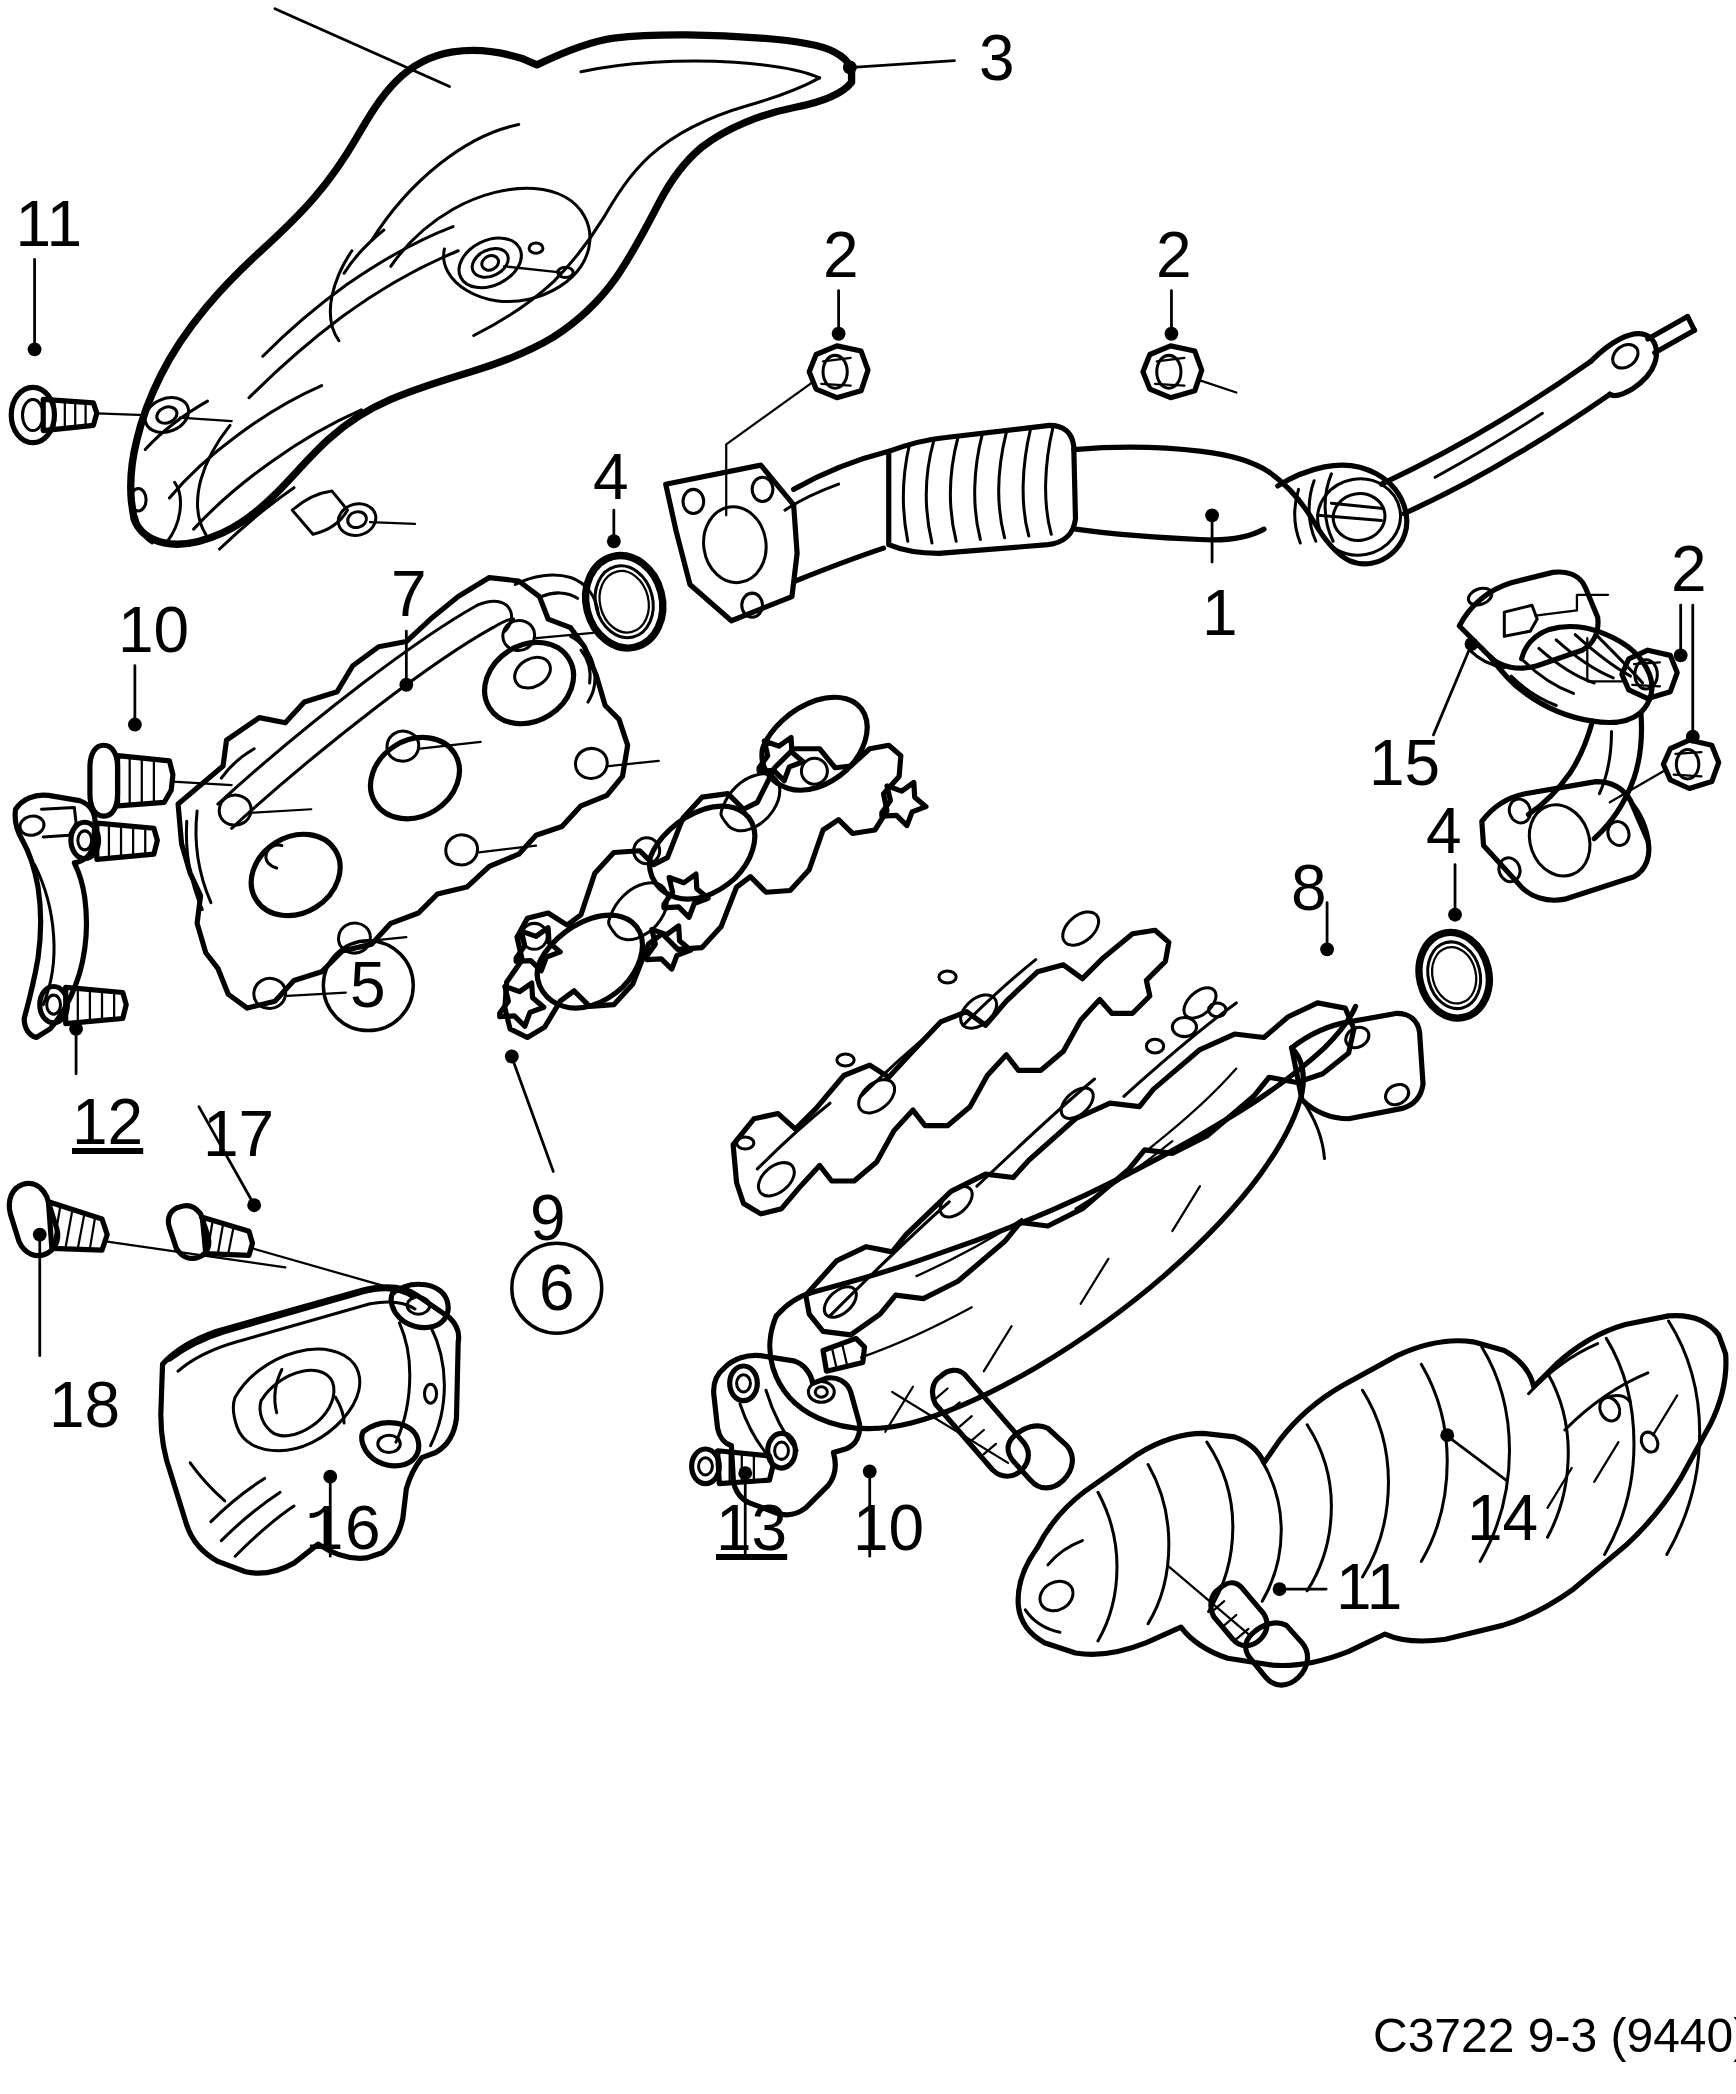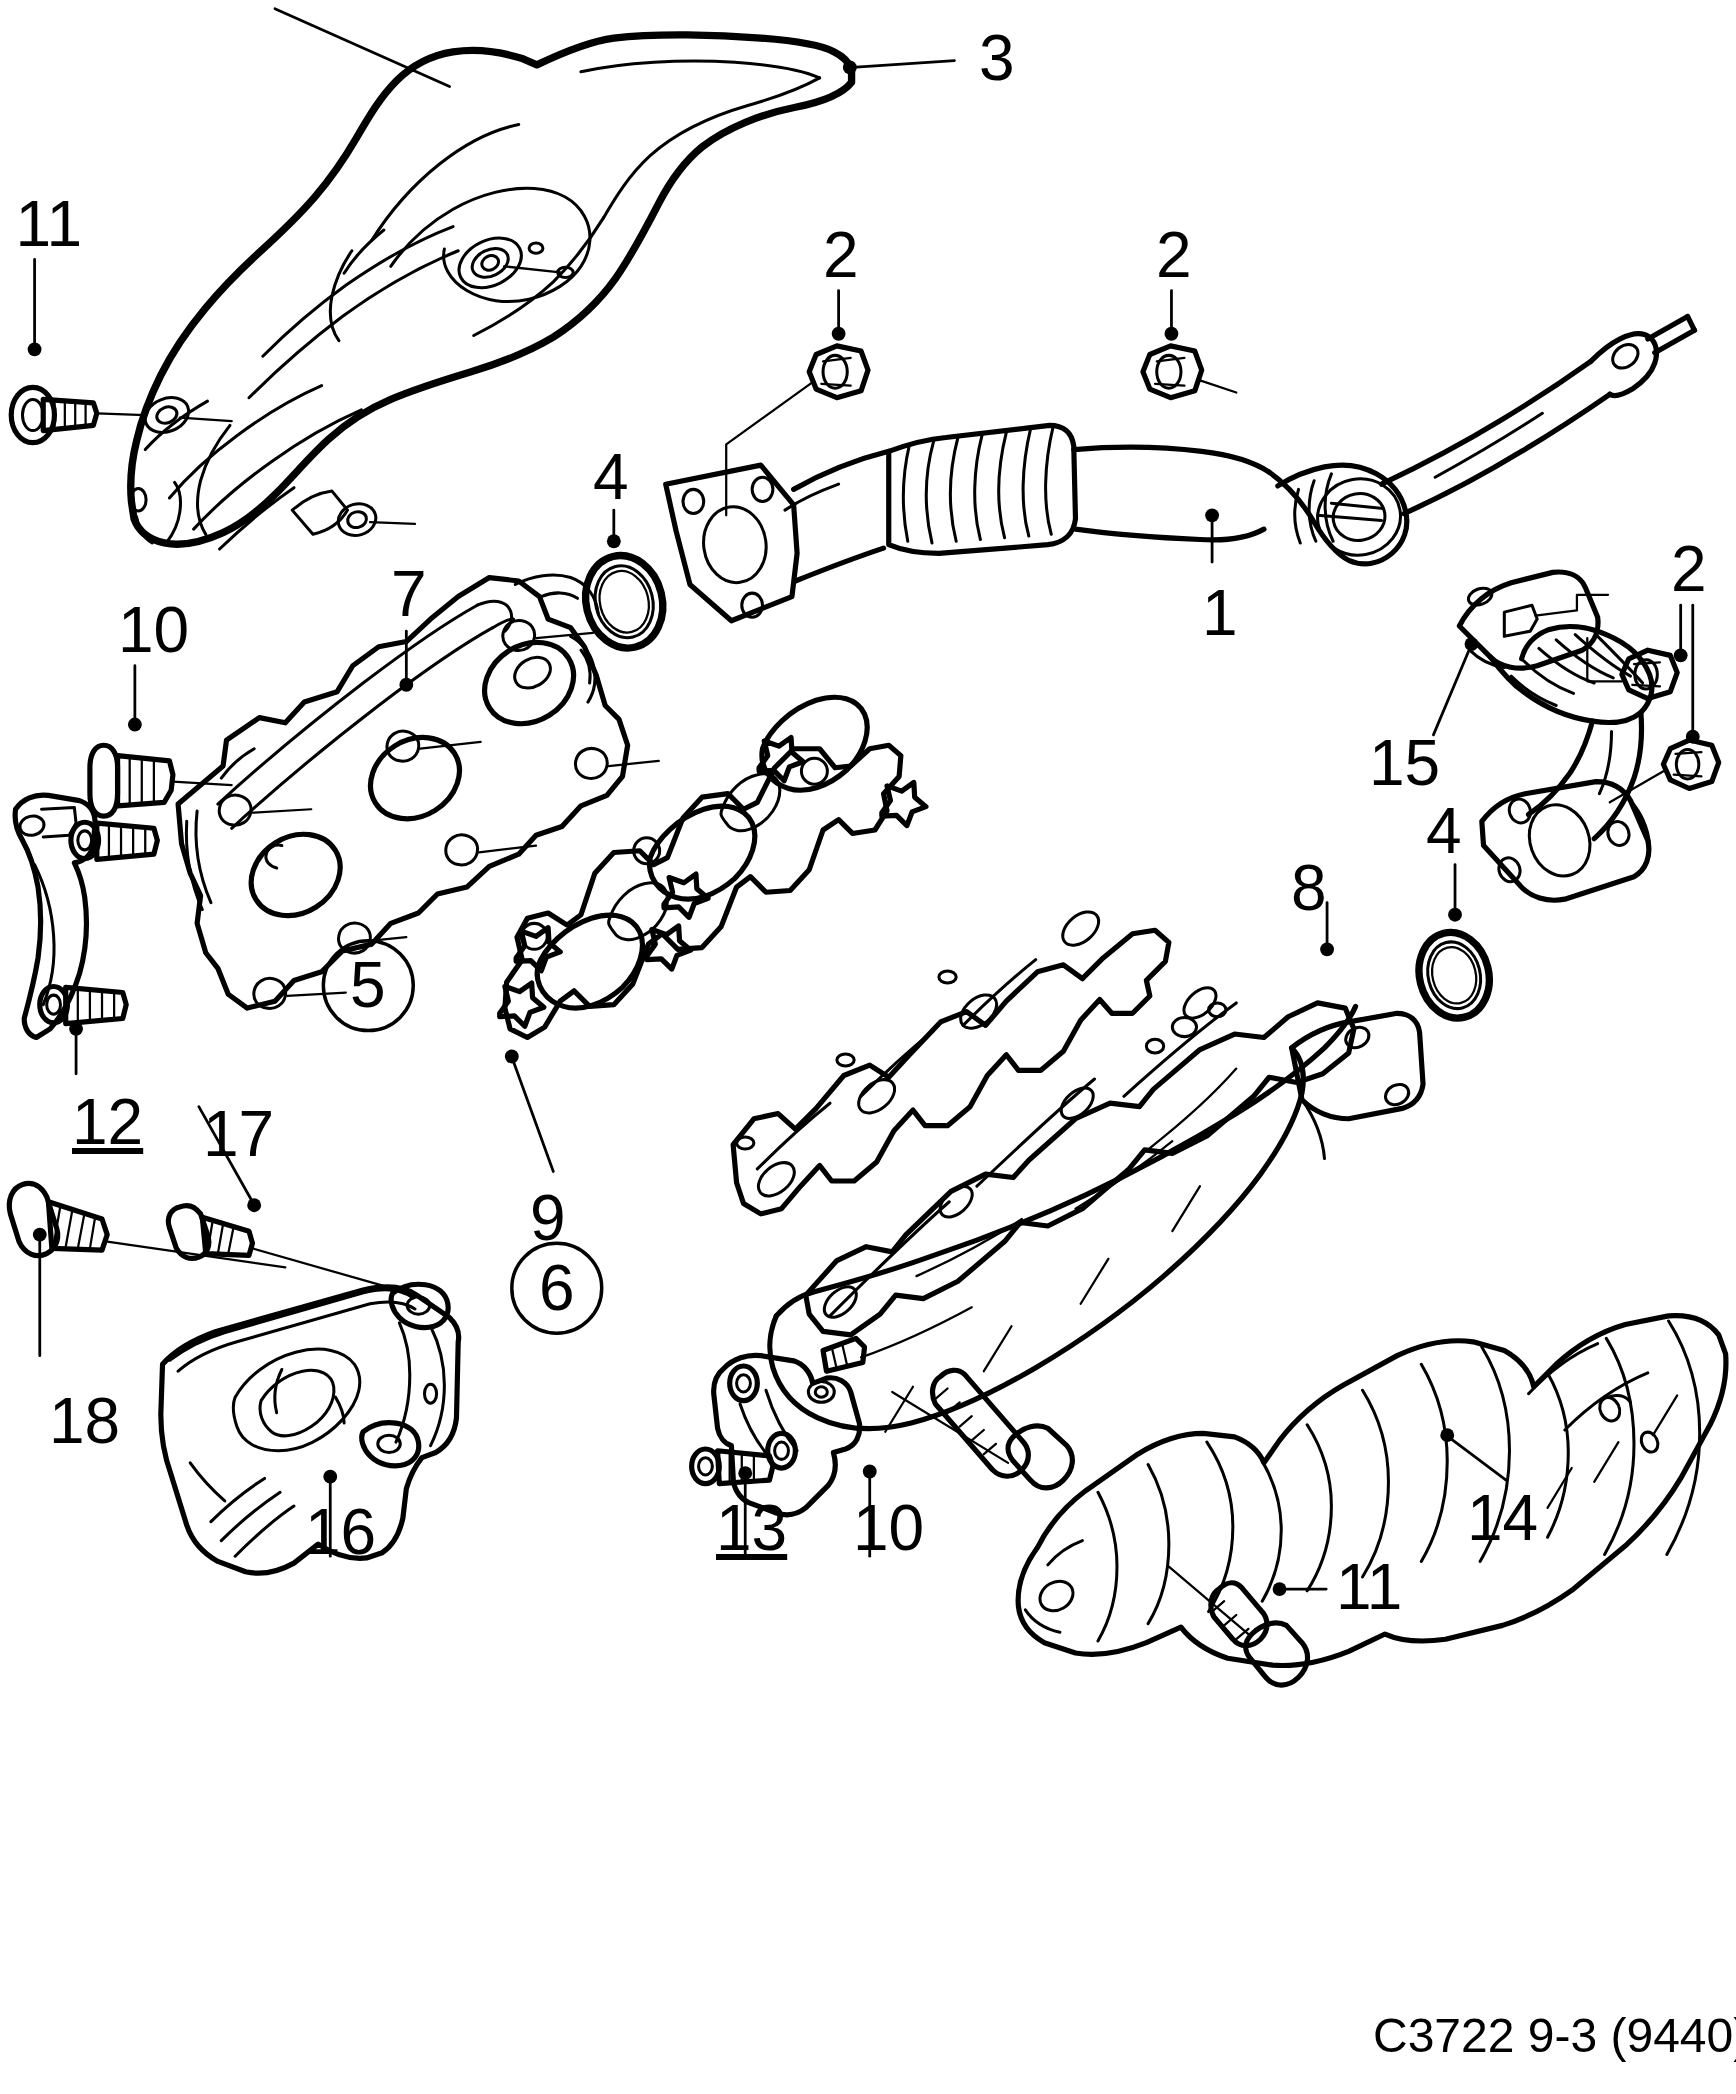--- a/index.html
+++ b/index.html
@@ -784,23 +784,23 @@
   <div class="callout" style="left:391px;  top:562px;">7</div>
   <div class="callout" style="left:118px;  top:598px;">10</div>
   <div class="callout" style="left:1369px; top:731px;">15</div>
   <div class="callout" style="left:1426px; top:799px;">4</div>
   <div class="callout" style="left:1291px; top:856px;">8</div>
   <div class="callout" style="left:350px;  top:953px;">5</div>
   <div class="callout" style="left:72px;   top:1090px;text-decoration:underline;">12</div>
   <div class="callout" style="left:203px;  top:1088px;margin-top:14px;">17</div>
   <div class="callout" style="left:530px;  top:1186px;">9</div>
   <div class="callout" style="left:539px;  top:1256px;">6</div>
-  <div class="callout" style="left:49px;   top:1373px;margin-top:16px;">18</div>
+  <div class="callout" style="left:49px;   top:1373px;">18</div>
   <div class="callout" style="left:1467px; top:1486px;">14</div>
-  <div class="callout" style="left:305px;  top:1500px;">16</div>
+  <div class="callout" style="left:305px;  top:1500px;font-family:Liberation Mono, monospace;">16</div>
   <div class="callout" style="left:716px;  top:1496px;text-decoration:underline;">13</div>
   <div class="callout" style="left:853px;  top:1496px;">10</div>
   <div class="callout" style="left:1336px; top:1555px;">11</div>
 
   <div class="caption" style="left:1373px; top:2008px;">C3722 9-3 (9440)</div>
 
 </div>
 
 
 </body></html>

